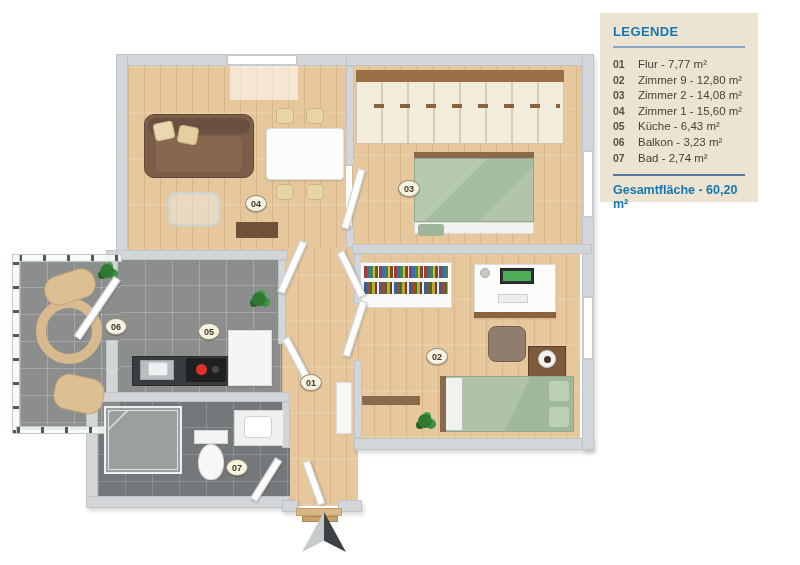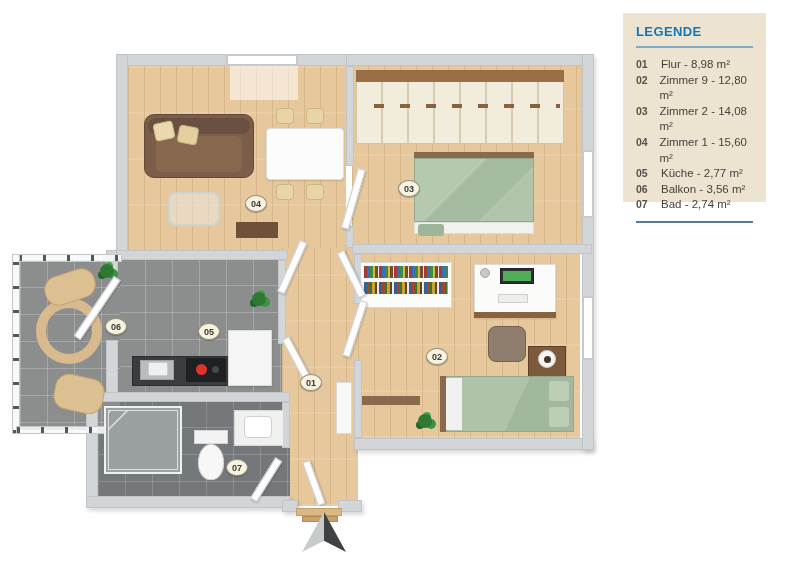--- a/index.html
+++ b/index.html
@@ -32,21 +32,21 @@
   
   .badge{width:22px;height:17px;background:#f8f3e1;border:1px solid #94907c;border-radius:50%;
          display:flex;align-items:center;justify-content:center;
          font-size:9px;font-weight:bold;color:#3b3930;box-shadow:0 1px 1px rgba(0,0,0,.25);}
 
   
   .plant{width:14px;height:14px;border-radius:50%;background:#2e7a33;
          box-shadow:6px 3px 0 -2px #3c9342,-5px 4px 0 -3px #25632a,2px -5px 0 -3px #47a34d;}
 
   
-  .legend{left:623px;top:13px;width:143px;height:189px;background:#ece4d1;padding:11px 13px;}
+  .legend{left:600px;top:13px;width:158px;height:189px;background:#ece4d1;padding:11px 13px;}
   .lg-title{color:#1577b2;font-size:13px;font-weight:bold;letter-spacing:.4px;}
   .lg-rule{height:2px;background:#82aac8;margin:7px 0 9px;}
   .lg-rule2{height:2px;background:#54799f;margin:8px 0 7px;}
   .lg-item{display:flex;gap:9px;font-size:11.5px;color:#44423c;line-height:15.6px;}
   .lg-item .num{width:16px;font-weight:bold;color:#55514a;font-size:10.5px;}
   .lg-total{color:#1577b2;font-size:12.5px;font-weight:bold;}
 
   
   .arrow-l{width:50%;height:100%;background:#c7cbcc;clip-path:polygon(100% 0,0 100%,100% 72%);}
   .arrow-r{width:50%;height:100%;background:#3e4244;clip-path:polygon(0 0,100% 100%,0 72%);}
@@ -194,42 +194,43 @@
   <div class="abs" style="left:302px;top:512px;width:44px;height:40px;display:flex;">
     <div class="arrow-l"></div>
     <div class="arrow-r"></div>
   </div>
 
   <div class="abs legend">
     <div class="lg-title">LEGENDE</div>
     <div class="lg-rule"></div>
     <div class="lg-item">
         <span class="num">01</span>
-        <span class="lbl">Flur - 8,98 m²</span>
+        <span class="lbl">Flur - 7,77 m²</span>
       </div>
     <div class="lg-item">
         <span class="num">02</span>
         <span class="lbl">Zimmer 9 - 12,80 m²</span>
       </div>
     <div class="lg-item">
         <span class="num">03</span>
         <span class="lbl">Zimmer 2 - 14,08 m²</span>
       </div>
     <div class="lg-item">
         <span class="num">04</span>
         <span class="lbl">Zimmer 1 - 15,60 m²</span>
       </div>
     <div class="lg-item">
         <span class="num">05</span>
-        <span class="lbl">Küche - 2,77 m²</span>
+        <span class="lbl">Küche - 6,43 m²</span>
       </div>
     <div class="lg-item">
         <span class="num">06</span>
-        <span class="lbl">Balkon - 3,56 m²</span>
+        <span class="lbl">Balkon - 3,23 m²</span>
       </div>
     <div class="lg-item">
         <span class="num">07</span>
         <span class="lbl">Bad - 2,74 m²</span>
       </div>
     <div class="lg-rule2"></div>
+    <div class="lg-total">Gesamtfläche - 60,20 m²</div>
   </div>
 
 </div>
 
 </body></html>

